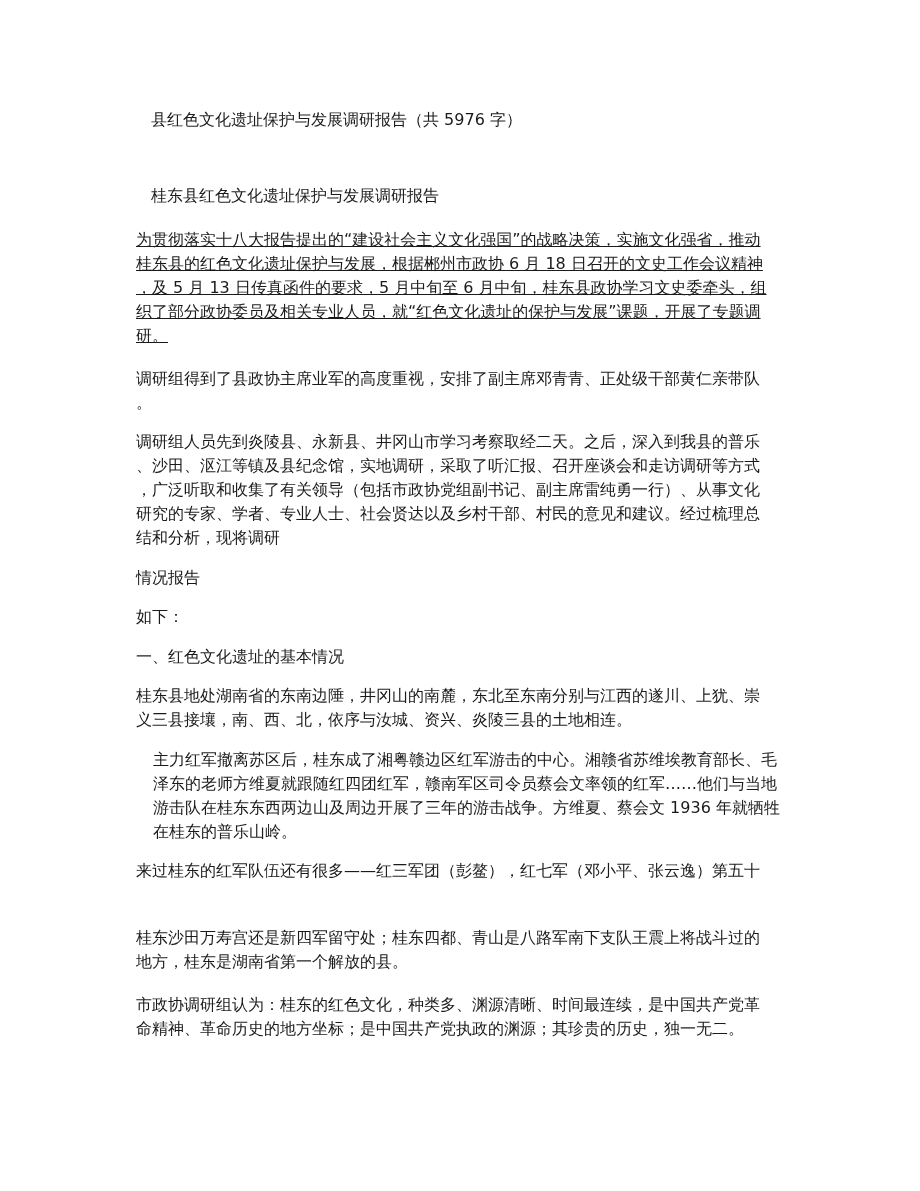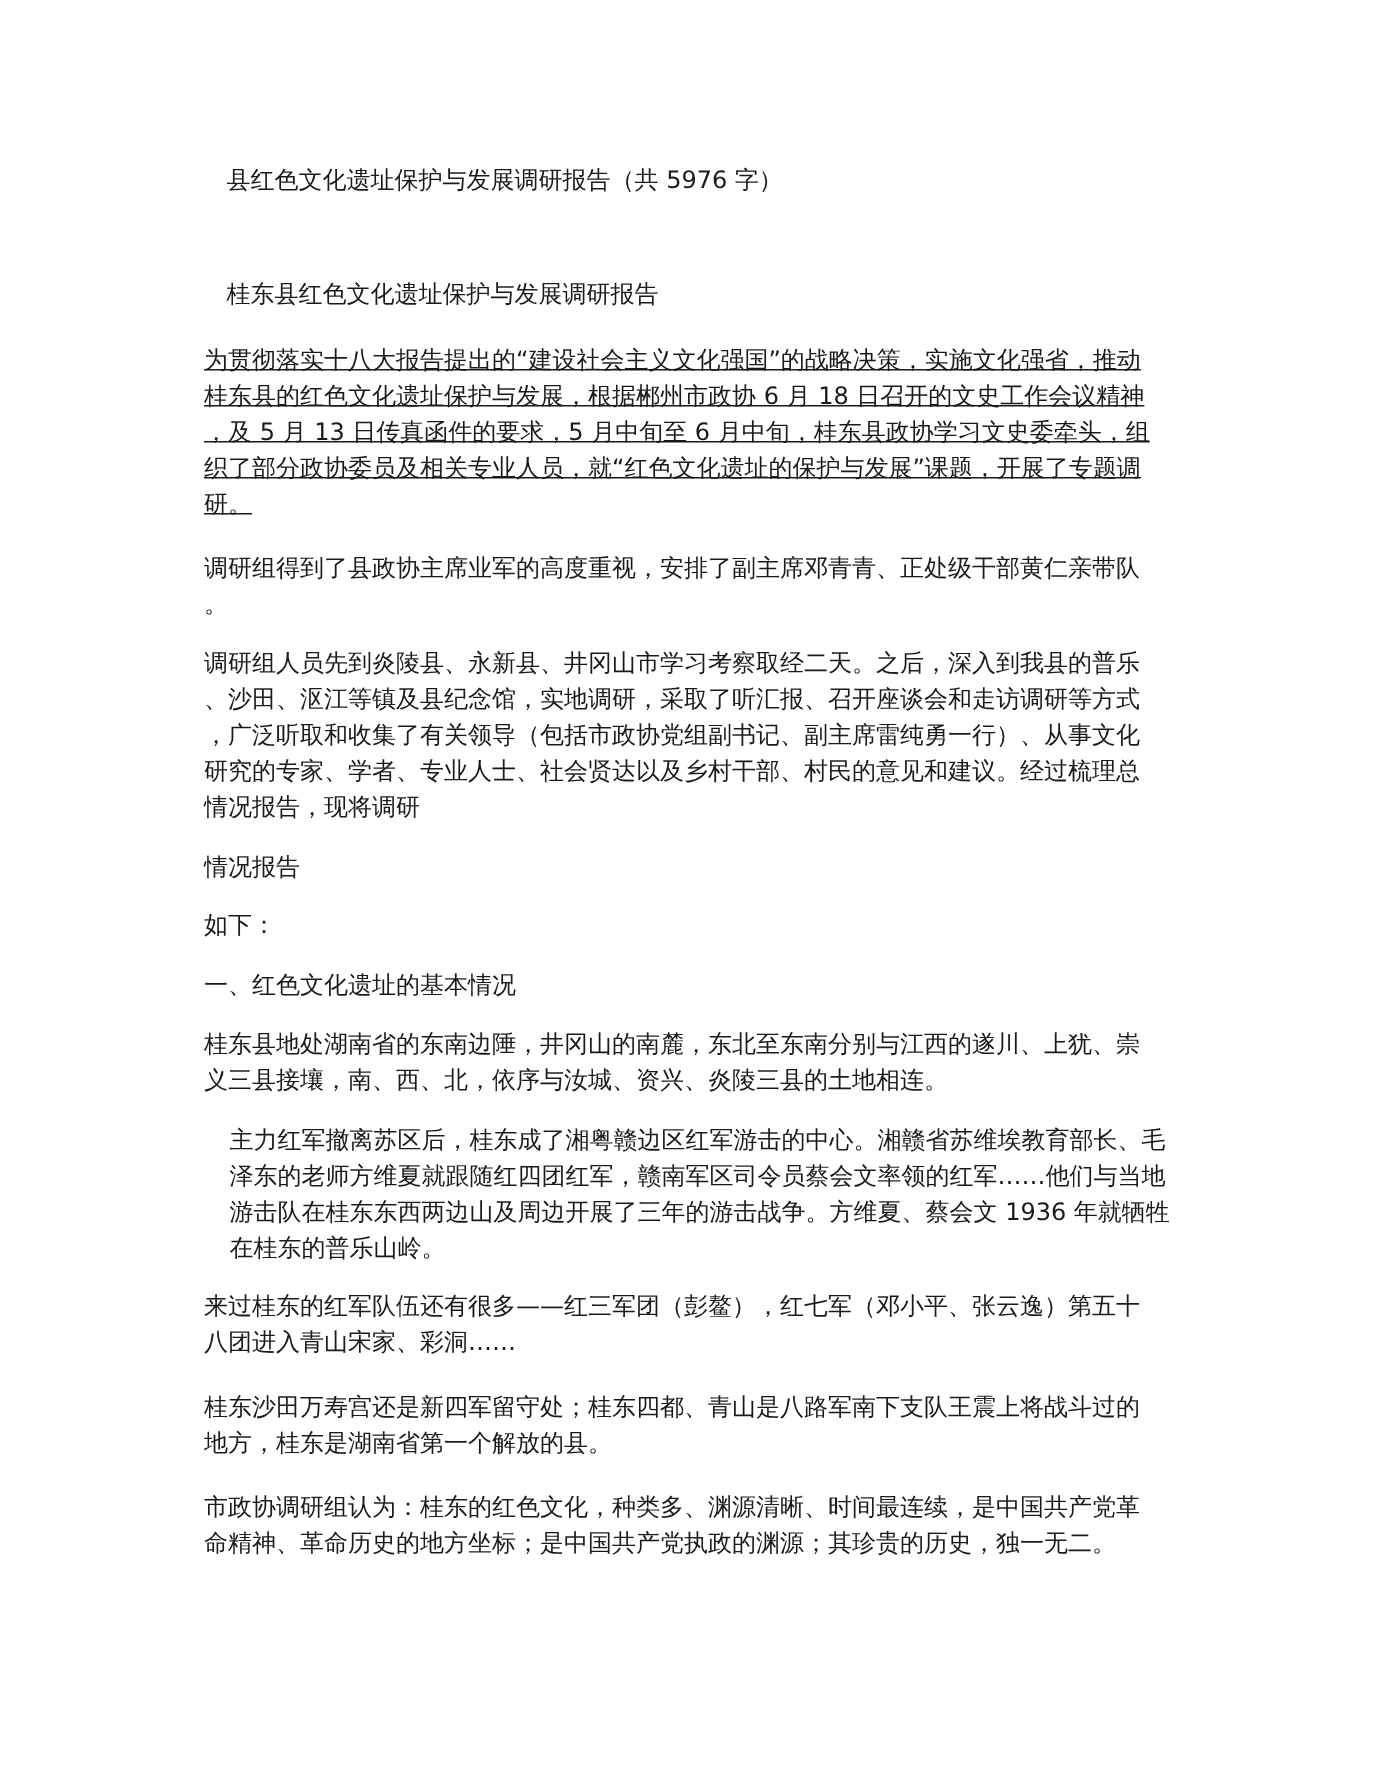--- a/index.html
+++ b/index.html
@@ -28,21 +28,21 @@
   <div class="para" style="top:367px;">
     <span>调研组得到了县政协主席业军的高度重视，安排了副主席邓青青、正处级干部黄仁亲带队</span>
     <span>。</span>
   </div>
 
   <div class="para" style="top:430px;">
     <span>调研组人员先到炎陵县、永新县、井冈山市学习考察取经二天。之后，深入到我县的普乐</span>
     <span>、沙田、沤江等镇及县纪念馆，实地调研，采取了听汇报、召开座谈会和走访调研等方式</span>
     <span>，广泛听取和收集了有关领导（包括市政协党组副书记、副主席雷纯勇一行）、从事文化</span>
     <span>研究的专家、学者、专业人士、社会贤达以及乡村干部、村民的意见和建议。经过梳理总</span>
-    <span>情况报告，现将调研</span>
+    <span>结和分析，现将调研</span>
   </div>
 
   <div class="para" style="top:566px;">
     <span>情况报告</span>
   </div>
 
   <div class="para" style="top:605px;">
     <span>如下：</span>
   </div>
 
@@ -57,21 +57,20 @@
 
   <div class="para" style="top:748px;margin-left:17px;">
     <span>主力红军撤离苏区后，桂东成了湘粤赣边区红军游击的中心。湘赣省苏维埃教育部长、毛</span>
     <span>泽东的老师方维夏就跟随红四团红军，赣南军区司令员蔡会文率领的红军……他们与当地</span>
     <span>游击队在桂东东西两边山及周边开展了三年的游击战争。方维夏、蔡会文 1936 年就牺牲</span>
     <span>在桂东的普乐山岭。</span>
   </div>
 
   <div class="para" style="top:859px;">
     <span>来过桂东的红军队伍还有很多——红三军团（彭鳌），红七军（邓小平、张云逸）第五十</span>
-    <span>八团进入青山宋家、彩洞……</span>
   </div>
 
   <div class="para" style="top:926px;">
     <span>桂东沙田万寿宫还是新四军留守处；桂东四都、青山是八路军南下支队王震上将战斗过的</span>
     <span>地方，桂东是湖南省第一个解放的县。</span>
   </div>
 
   <div class="para" style="top:993px;">
     <span>市政协调研组认为：桂东的红色文化，种类多、渊源清晰、时间最连续，是中国共产党革</span>
     <span>命精神、革命历史的地方坐标；是中国共产党执政的渊源；其珍贵的历史，独一无二。</span>

